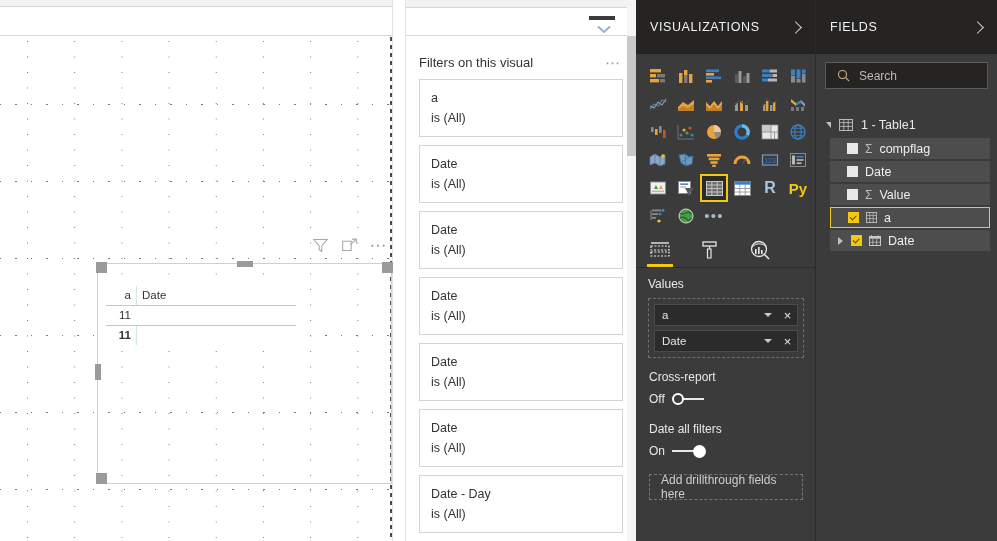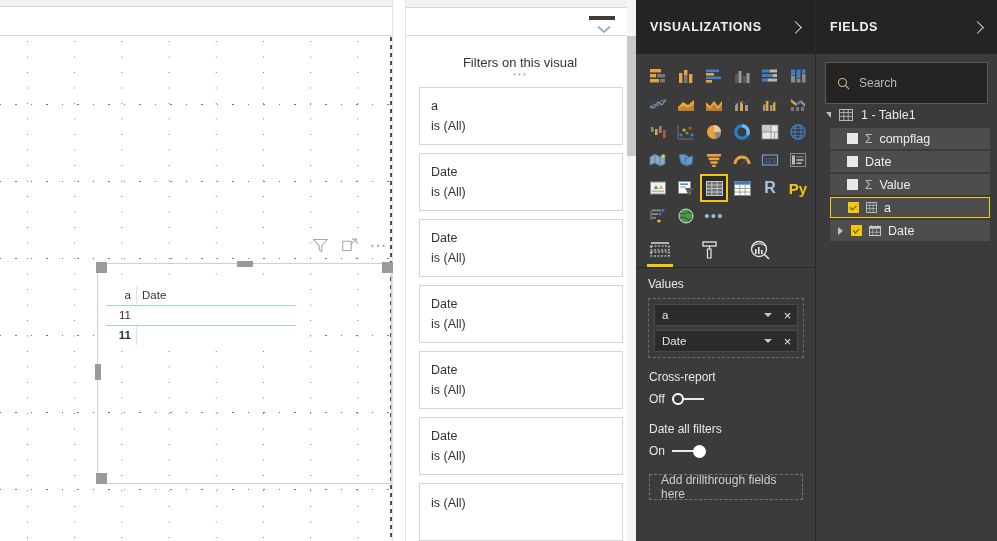--- a/index.html
+++ b/index.html
@@ -101,21 +101,20 @@
     flex: 0 0 231px;
     width: 231px; height: 541px;
     background: #ffffff;
     border-left: 1px solid #e1e1e1;
     padding: 0;
     overflow: hidden;
   }
   .filter-title-row {
     display:flex; align-items:center; justify-content:space-between;
     padding: 18px 16px 0 13px;
-    flex-direction: column;
   }
   .filter-title { font-size: 13px; color: #333; }
   .filter-dots { color:#9b9b9b; font-size: 15px; letter-spacing:1px; line-height: 8px; }
   .filter-list { padding: 9px 14px 0 13px; }
   .filter-card {
     border: 1px solid #d4d4d4;
     background: #fff;
     padding: 9px 11px 10px 11px;
     margin-bottom: 8px;
     height: 58px;
@@ -152,21 +151,21 @@
     position: relative;
     color: #e6e6e6;
   }
   .pane-header {
     height: 54px;
     background: #252423;
     display:flex; align-items:center; justify-content:space-between;
     padding: 0 13px 0 14px;
   }
   .pane-header .ph-title {
-    font-size: 12.5px; letter-spacing: 0.6px; font-weight: 700; color:#f2f2f2;
+    font-size: 12.5px; letter-spacing: 0.6px; font-weight: 400; color:#f2f2f2;
   }
   .chev-right {
     width: 9px; height: 9px;
     border-top: 1.6px solid #d9d9d9; border-right: 1.6px solid #d9d9d9;
     transform: rotate(45deg);
     margin-right: 2px;
   }
   .viz-grid {
     padding: 8px 0 2px 8px;
     display: grid;
@@ -265,29 +264,29 @@
   #fields-pane {
     flex: 0 0 182px;
     width: 182px; height: 541px;
     background: #3b3b3b;
     position: relative;
     color:#e6e6e6;
     border-left: 1px solid #2b2b2b;
   }
   .search-wrap { padding: 8px 9px 0 9px; }
   .search-box {
-    height: 42px;
+    height: 27px;
     background: #252423;
     border: 1px solid #5a5a5a;
     display:flex; align-items:center;
     padding-left: 11px;
     gap: 9px;
   }
   .search-ph { font-size: 12px; color:#b9b9b9; }
-  .fields-list { margin-top: 0; }
+  .fields-list { margin-top: 25px; }
   .table-head {
     display:flex; align-items:center; gap: 8px;
     padding: 4px 0 4px 9px;
     font-size: 12.5px;
   }
   .table-head .tname { color:#e8e8e8; }
   .table-head.selected .tname { color:#f2c811; }
   .tri {
     width:0;height:0;
     border-left: 5px solid transparent;
@@ -419,20 +418,21 @@
         </div>
         <div class="filter-card">
           <div class="f-name">Date</div>
           <div class="f-val">is (All)</div>
         </div>
         <div class="filter-card">
           <div class="f-name">Date</div>
           <div class="f-val">is (All)</div>
         </div>
         <div class="filter-card">
+          <div class="f-name">Date - Day</div>
           <div class="f-val">is (All)</div>
         </div>
 
       </div>
     </div>
 
     <div class="fp-scroll-track">
       <div class="fp-scroll-thumb"></div>
     </div>
   </div>

